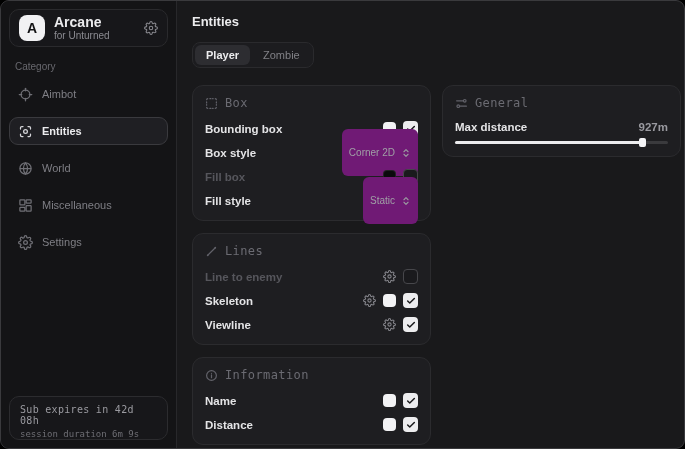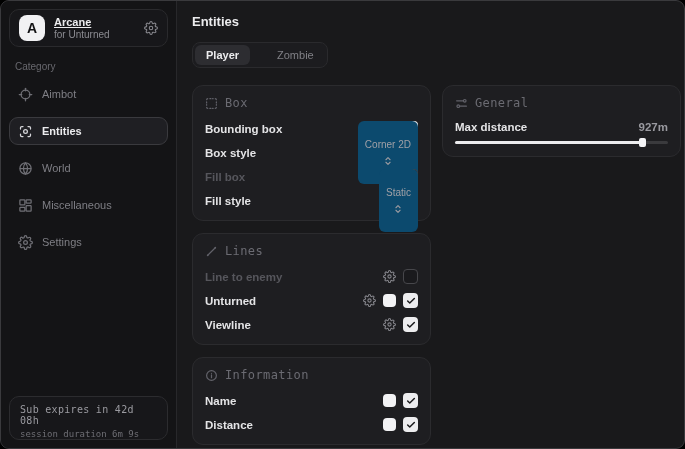--- a/index.html
+++ b/index.html
@@ -19,21 +19,21 @@
     display:flex; align-items:center; gap:9px;
     border:1px solid #2a2a2d; border-radius:10px; background:#17171a;
     padding:7px 9px; height:38px;
   }
   .logo {
     width:26px; height:26px; border-radius:8px; background:#f1f1f3;
     color:#121214; font-weight:bold; font-size:14px;
     display:flex; align-items:center; justify-content:center;
   }
   .brand-text { flex:1; line-height:1.15; }
-  .brand-name { color:#ececee; font-size:11px; font-weight:bold;text-decoration:underline; }
+  .brand-name { color:#ececee; font-size:14px; font-weight:bold; }
   .brand-sub  { color:#8b8b91; font-size:10px; }
   .brand-gear { color:#8a8a90; display:flex; }
   .category {
     color:#68686e; font-size:10px; margin:14px 0 8px 6px;
   }
   .nav { display:flex; flex-direction:column; gap:9px;justify-content:flex-end; }
   .nav-item {
     display:flex; align-items:center; gap:9px; height:28px;
     padding:0 8px; border-radius:9px; border:1px solid transparent;
     color:#7f7f85; font-size:11px; cursor:default;
@@ -48,21 +48,21 @@
     border:1px solid #2c2c2f; border-radius:10px; background:#17171a;
     padding:7px 10px 0 10px;
     font-family:"DejaVu Sans Mono", monospace;
   }
   .subbox-l1 { color:#9b9ba1; font-size:10px; letter-spacing:0.3px; }
   .subbox-l2 { color:#6e6e74; font-size:9px; margin-top:3px; }
   
   .main { flex:1; padding:13px 12px 12px 15px; overflow:hidden; }
   .page-title { color:#ececee; font-size:13px; font-weight:bold; }
   .tabs {
-    display:inline-flex; align-items:center; gap:16px; margin-top:13px;
+    display:inline-flex; align-items:center; gap:2px; margin-top:13px;
     background:#1c1c1f; border:1px solid #2a2a2d; border-radius:8px; padding:2px;justify-content:space-between;
   }
   .tab {
     font-size:11px; color:#808086; padding:4px 11px; border-radius:6px;
     cursor:default;
   }
   .tab.active { background:#2d2d31; color:#ececee; font-weight:bold; }
   .columns { display:flex; gap:11px; margin-top:17px; align-items:flex-start; }
   .col { width:239px; min-width:239px; display:flex; flex-direction:column; gap:12px; }
   .card {
@@ -87,22 +87,22 @@
   .swatch.white { background:#f2f2f4; }
   .swatch.black { background:#0a0a0c; border:1px solid rgba(255,255,255,0.10); }
   .cb {
     width:15px; height:15px; border-radius:4px; display:flex;
     align-items:center; justify-content:center;
   }
   .cb.checked { background:#ededef; color:#1a1a1c; }
   .cb.unchecked { background:#1a1a1d; border:1px solid #47474b; }
   .rowgear { color:#85858b; display:flex; }
   .dd {
-    display:flex; align-items:center; gap:6px; background:#0c4a6e;
-    border-radius:6px; padding:18px 7px; color:#a0a0a6; font-size:10px;flex-direction:column;
+    display:flex; align-items:center; gap:6px; background:#701a75;
+    border-radius:6px; padding:18px 7px; color:#a0a0a6; font-size:10px;
   }
   .dd .ic { display:flex; color:#9a9aa0; }
   
   .slider-row { display:flex; justify-content:space-between; align-items:center; margin-bottom:8px; }
   .slider-val { color:#9a9aa0; font-size:11.5px; font-weight:bold; }
   .slider-track {
     position:relative; height:3px; border-radius:2px; background:#3a3a3d; margin-top:4px;
   }
   .slider-fill {
     position:absolute; left:0; top:0; height:3px; border-radius:2px; background:#ececee;
@@ -293,21 +293,21 @@
               <span class="rowgear">
                 <svg width="13" height="13" viewBox="0 0 24 24" fill="none" stroke="currentColor" stroke-width="2" stroke-linecap="round" stroke-linejoin="round">
                     <circle cx="12" cy="12" r="3"></circle>
                     <path d="M19.4 15a1.65 1.65 0 0 0 .33 1.82l.06.06a2 2 0 1 1-2.83 2.83l-.06-.06a1.65 1.65 0 0 0-1.82-.33 1.65 1.65 0 0 0-1 1.51V21a2 2 0 1 1-4 0v-.09A1.65 1.65 0 0 0 9 19.4a1.65 1.65 0 0 0-1.82.33l-.06.06a2 2 0 1 1-2.83-2.83l.06-.06a1.65 1.65 0 0 0 .33-1.82 1.65 1.65 0 0 0-1.51-1H3a2 2 0 1 1 0-4h.09A1.65 1.65 0 0 0 4.6 9a1.65 1.65 0 0 0-.33-1.82l-.06-.06a2 2 0 1 1 2.83-2.83l.06.06a1.65 1.65 0 0 0 1.82.33H9a1.65 1.65 0 0 0 1-1.51V3a2 2 0 1 1 4 0v.09a1.65 1.65 0 0 0 1 1.51 1.65 1.65 0 0 0 1.82-.33l.06-.06a2 2 0 1 1 2.83 2.83l-.06.06a1.65 1.65 0 0 0-.33 1.82V9a1.65 1.65 0 0 0 1.51 1H21a2 2 0 1 1 0 4h-.09a1.65 1.65 0 0 0-1.51 1z"></path>
                   </svg>
               </span>
               <span class="cb unchecked"></span>
             </span>
           </div>
           <div class="row">
-            <span class="lbl">Unturned</span>
+            <span class="lbl">Skeleton</span>
             <span class="ctrls">
               <span class="rowgear">
                 <svg width="13" height="13" viewBox="0 0 24 24" fill="none" stroke="currentColor" stroke-width="2" stroke-linecap="round" stroke-linejoin="round">
                     <circle cx="12" cy="12" r="3"></circle>
                     <path d="M19.4 15a1.65 1.65 0 0 0 .33 1.82l.06.06a2 2 0 1 1-2.83 2.83l-.06-.06a1.65 1.65 0 0 0-1.82-.33 1.65 1.65 0 0 0-1 1.51V21a2 2 0 1 1-4 0v-.09A1.65 1.65 0 0 0 9 19.4a1.65 1.65 0 0 0-1.82.33l-.06.06a2 2 0 1 1-2.83-2.83l.06-.06a1.65 1.65 0 0 0 .33-1.82 1.65 1.65 0 0 0-1.51-1H3a2 2 0 1 1 0-4h.09A1.65 1.65 0 0 0 4.6 9a1.65 1.65 0 0 0-.33-1.82l-.06-.06a2 2 0 1 1 2.83-2.83l.06.06a1.65 1.65 0 0 0 1.82.33H9a1.65 1.65 0 0 0 1-1.51V3a2 2 0 1 1 4 0v.09a1.65 1.65 0 0 0 1 1.51 1.65 1.65 0 0 0 1.82-.33l.06-.06a2 2 0 1 1 2.83 2.83l-.06.06a1.65 1.65 0 0 0-.33 1.82V9a1.65 1.65 0 0 0 1.51 1H21a2 2 0 1 1 0 4h-.09a1.65 1.65 0 0 0-1.51 1z"></path>
                   </svg>
               </span>
               <span class="swatch white"></span>
               <span class="cb checked">
                 <svg width="10" height="10" viewBox="0 0 24 24" fill="none" stroke="currentColor" stroke-width="3.5" stroke-linecap="round" stroke-linejoin="round">

